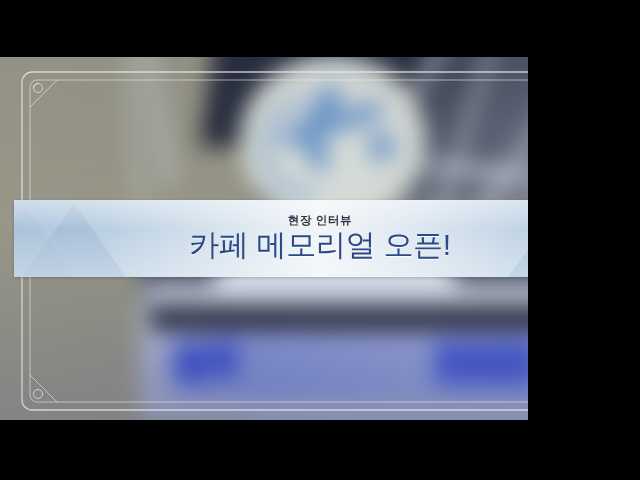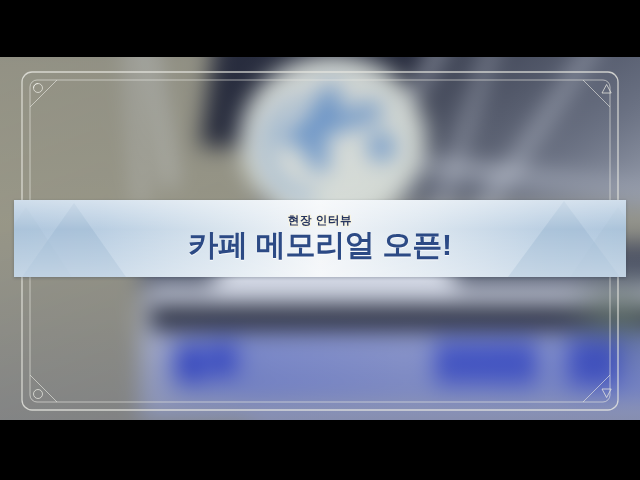--- a/index.html
+++ b/index.html
@@ -7,21 +7,21 @@
 
   html, body {
     width:640px; height:480px;
     background:#000;
     overflow:hidden;
     font-family:"Liberation Sans", "DejaVu Sans", sans-serif;
   }
 
   #frame {
     position:relative;
-    width:640px; height:480px;
+    width:528px; height:480px;
     background:#000;
     overflow:hidden;
   }
 
   
   .letterbox {
     position:absolute; left:0; width:640px;
     background:#000; z-index:40;
   }
   .letterbox.top    { top:0;    height:57px; }
@@ -259,21 +259,21 @@
     line-height:1;
     text-shadow:
       -1px -1px 0 #f6f3e2,  1px -1px 0 #f6f3e2,
       -1px  1px 0 #f6f3e2,  1px  1px 0 #f6f3e2,
        0   -1px 0 #f6f3e2,  0    1px 0 #f6f3e2,
       -1px  0   0 #f6f3e2,  1px  0   0 #f6f3e2;
   }
 
   #banner-title {
     font-size:30px;
-    font-weight:bold;
+    font-weight:normal;
     color:#2c4a85;
     letter-spacing:-0.3px;
     line-height:1.12;
     text-shadow:0 1px 1px rgba(255,255,255,.85);
   }
 </style>
 </head>
 <body>
 
 <div id="frame">

